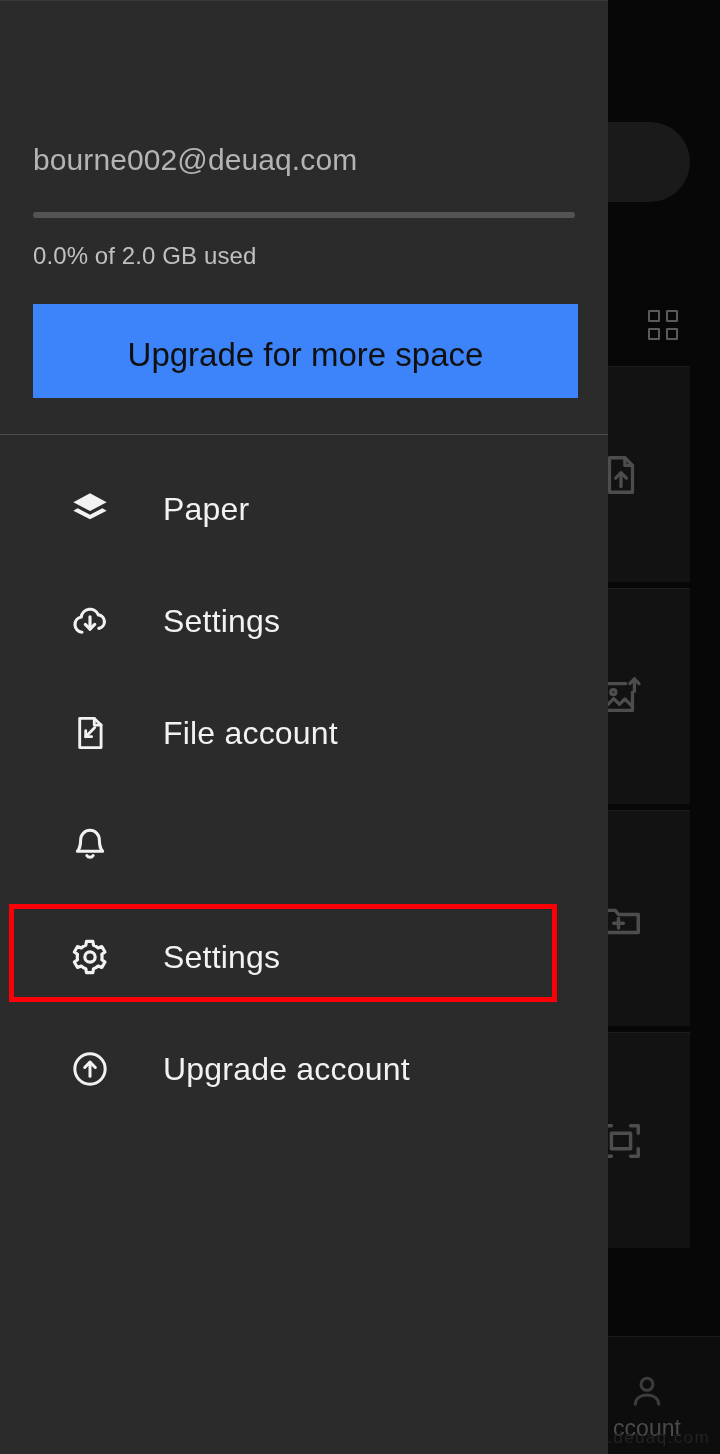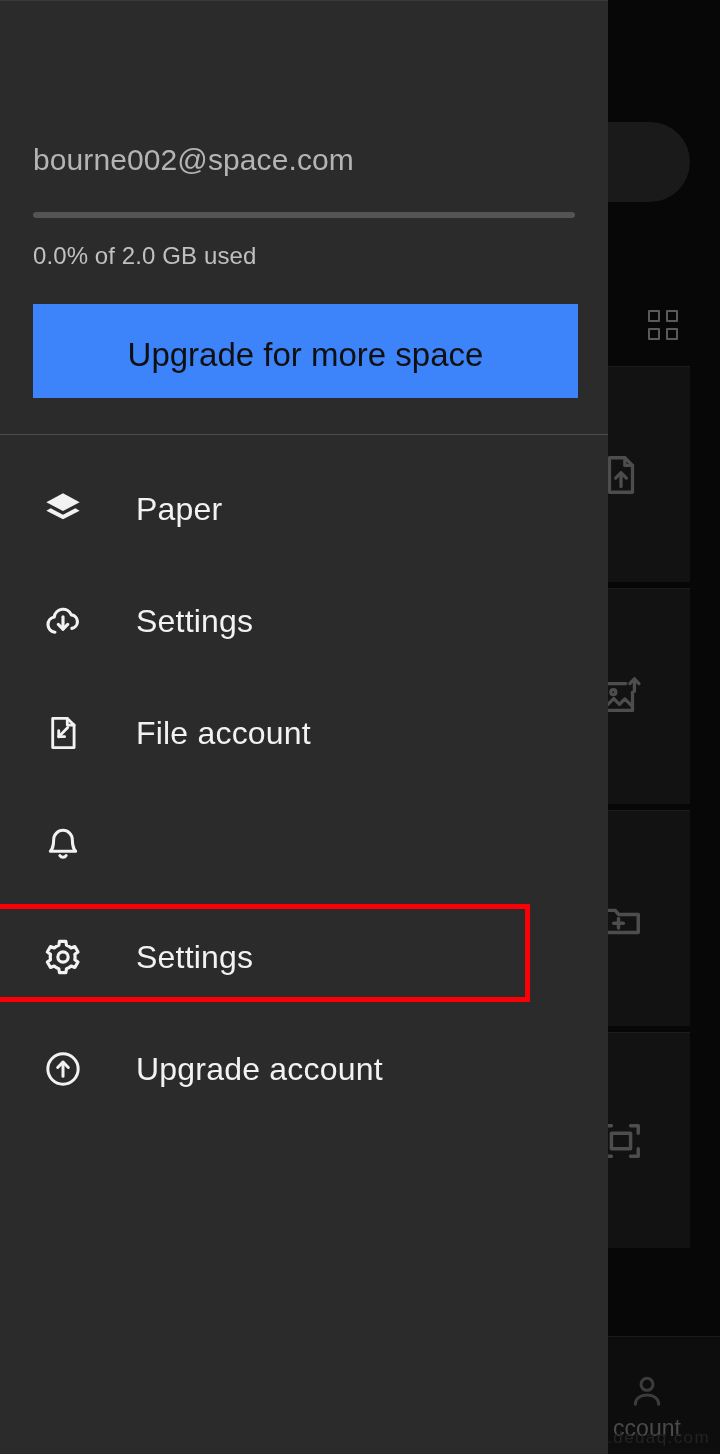--- a/index.html
+++ b/index.html
@@ -116,21 +116,21 @@
     text-align:center;
     line-height:102px;
   }
 
   .drawer-divider {
     margin-top:36px;
     height:1px; width:100%;
     background:#4d4d4d;
   }
 
-  .menu { padding-top:18px; }
+  .menu { padding-top:18px;margin-left:27px; }
   .menu-item {
     position:relative;
     display:flex; align-items:center;
     height:112px;
     padding-left:40px;
     cursor:pointer;
   }
   .menu-item .ic {
     width:46px; height:46px;
     flex:0 0 46px;
@@ -223,21 +223,21 @@
         </span>
         <span>ccount</span>
       </div>
       <div class="watermark">www.deuaq.com</div>
     </div>
   </div>
 
   <div id="drawer">
 
     <div class="account-block">
-      <div class="account-email">bourne002@space.com</div>
+      <div class="account-email">bourne002@deuaq.com</div>
 
       <div class="storage-bar">
         <div class="storage-fill" style="width: 0%;"></div>
       </div>
 
       <div class="storage-text">0.0% of 2.0 GB used</div>
 
       <button class="upgrade-btn">Upgrade for more space</button>
     </div>
 

